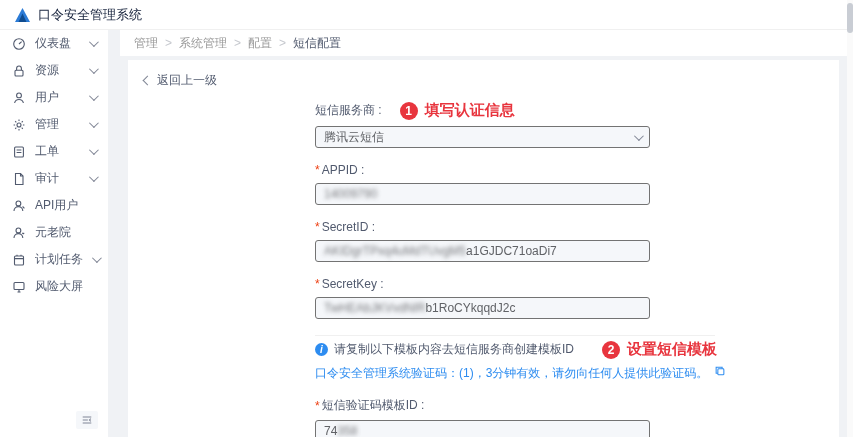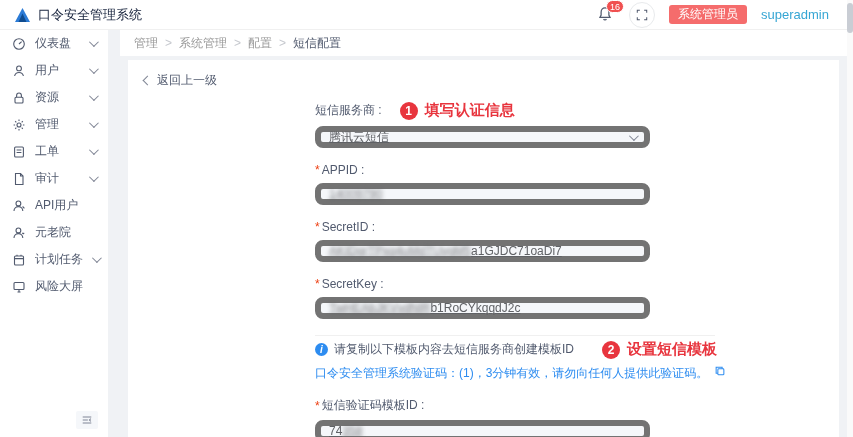--- a/index.html
+++ b/index.html
@@ -59,23 +59,23 @@
 
   .back-link { display:inline-flex; align-items:center; gap:6px; color:#515a6e; cursor:pointer; }
   .chev-left { width:7px; height:7px; border-left:1px solid #808695; border-bottom:1px solid #808695;
     transform:rotate(45deg); }
 
   .form { margin-left:171px; width:335px; margin-top:12px; }
   .f-label { margin-top:15px; color:#515a6e; display:flex; align-items:center; }
   .f-label:first-child { margin-top:0; }
   .req { color:#ed4014; margin-right:2px; }
   .f-input, .f-select {
-    margin-top:6px; height:22px; background:#f5f7fa; border:6px solid #737373;
-    border-radius:8px; display:flex; align-items:center; padding:0 8px;
-    color:#606266; font-size:12px;text-decoration:underline;
+    margin-top:6px; height:22px; background:#f5f7fa; border:1px solid #737373;
+    border-radius:3px; display:flex; align-items:center; padding:0 8px;
+    color:#606266; font-size:12px;
   }
   .f-select { justify-content:space-between; cursor:pointer; }
   .blur { filter:blur(2px); opacity:.85; user-select:none; }
 
   .annot { display:inline-flex; align-items:center; gap:7px; margin-left:18px; }
   .annot-circle { width:18px; height:18px; border-radius:50%; background:#e8353e; color:#fff;
     font-size:12px; font-weight:bold; display:flex; align-items:center; justify-content:center; }
   .annot-text { color:#e8353e; font-size:15px; font-weight:bold; white-space:nowrap; }
 
   .divider { border-top:1px solid #f0f0f0; margin-top:16px; width:400px; }
@@ -94,70 +94,54 @@
 <div class="topbar">
   <div class="logo">
     <span>
       <svg width="17" height="16" viewBox="0 0 17 16">
         <polygon points="8.5,1 16,15 1,15" fill="#2b7bd6"></polygon>
         <polygon points="8.5,6.5 12.5,15 4.5,15" fill="#0f4c8f"></polygon>
       </svg>
     </span>
     <span class="app-title">口令安全管理系统</span>
   </div>
-  <div class="topbar-right">
-    <div class="bell-wrap">
-      <svg width="16" height="16" viewBox="0 0 14 14" fill="none" stroke="currentColor" stroke-width="1.1">
-        <path d="M7 1.6 C4.9 1.6 3.6 3.2 3.6 5.4 L3.6 8 L2.6 10 L11.4 10 L10.4 8 L10.4 5.4 C10.4 3.2 9.1 1.6 7 1.6 Z"></path>
-        <path d="M5.8 11.4 a1.3 1.3 0 0 0 2.4 0"></path>
-      </svg>
-      <span class="bell-badge">16</span>
-    </div>
-    <div class="fullscreen-btn">
-      <svg width="12" height="12" viewBox="0 0 14 14" fill="none" stroke="currentColor" stroke-width="1.2">
-        <path d="M1.5 4.5 V1.5 H4.5 M9.5 1.5 H12.5 V4.5 M12.5 9.5 V12.5 H9.5 M4.5 12.5 H1.5 V9.5"></path>
-      </svg>
-    </div>
-    <span class="role-badge">系统管理员</span>
-    <span class="username">superadmin</span>
-  </div>
 </div>
 
 <div class="sidebar">
 
   <div class="side-item">
     <span class="ico">
       <svg width="14" height="14" viewBox="0 0 14 14" fill="none" stroke="currentColor" stroke-width="1.1">
         <circle cx="7" cy="7" r="5.3"></circle>
           <path d="M7 7 L9.6 4.6"></path>
       </svg>
     </span>
     <span class="lbl">仪表盘</span>
     <span class="chev"></span>
   </div>
 
   <div class="side-item">
     <span class="ico">
       <svg width="14" height="14" viewBox="0 0 14 14" fill="none" stroke="currentColor" stroke-width="1.1">
+        <rect x="3" y="6.3" width="8" height="5.7" rx="1"></rect>
+          <path d="M4.6 6.3 V4.4 a2.4 2.4 0 0 1 4.8 0 V6.3"></path>
+      </svg>
+    </span>
+    <span class="lbl">资源</span>
+    <span class="chev"></span>
+  </div>
+
+  <div class="side-item">
+    <span class="ico">
+      <svg width="14" height="14" viewBox="0 0 14 14" fill="none" stroke="currentColor" stroke-width="1.1">
         <circle cx="7" cy="4.4" r="2.4"></circle>
           <path d="M2.6 12 a4.5 4.5 0 0 1 8.8 0"></path>
       </svg>
     </span>
     <span class="lbl">用户</span>
-    <span class="chev"></span>
-  </div>
-
-  <div class="side-item">
-    <span class="ico">
-      <svg width="14" height="14" viewBox="0 0 14 14" fill="none" stroke="currentColor" stroke-width="1.1">
-        <rect x="3" y="6.3" width="8" height="5.7" rx="1"></rect>
-          <path d="M4.6 6.3 V4.4 a2.4 2.4 0 0 1 4.8 0 V6.3"></path>
-      </svg>
-    </span>
-    <span class="lbl">资源</span>
     <span class="chev"></span>
   </div>
 
   <div class="side-item">
     <span class="ico">
       <svg width="14" height="14" viewBox="0 0 14 14" fill="none" stroke="currentColor" stroke-width="1.1">
         <circle cx="7" cy="7" r="2"></circle>
         <path d="M7 1.6 V3.1 M7 10.9 V12.4 M1.6 7 H3.1 M10.9 7 H12.4 M3.2 3.2 L4.3 4.3 M9.7 9.7 L10.8 10.8 M10.8 3.2 L9.7 4.3 M4.3 9.7 L3.2 10.8"></path>
       </svg>
     </span>

